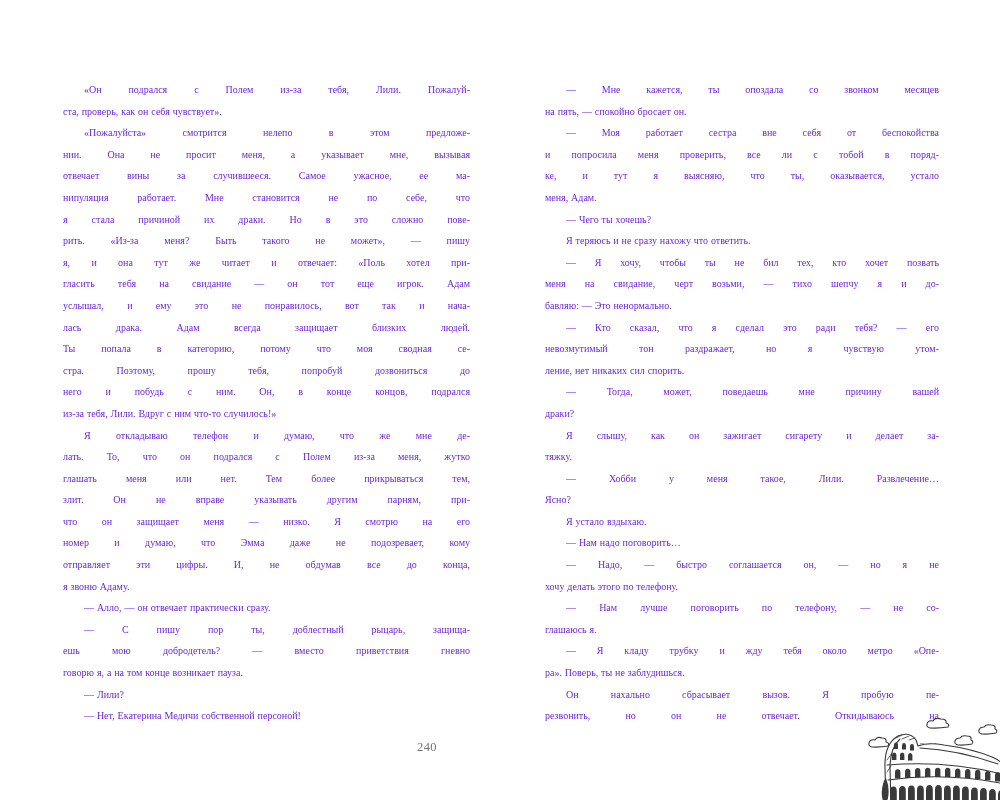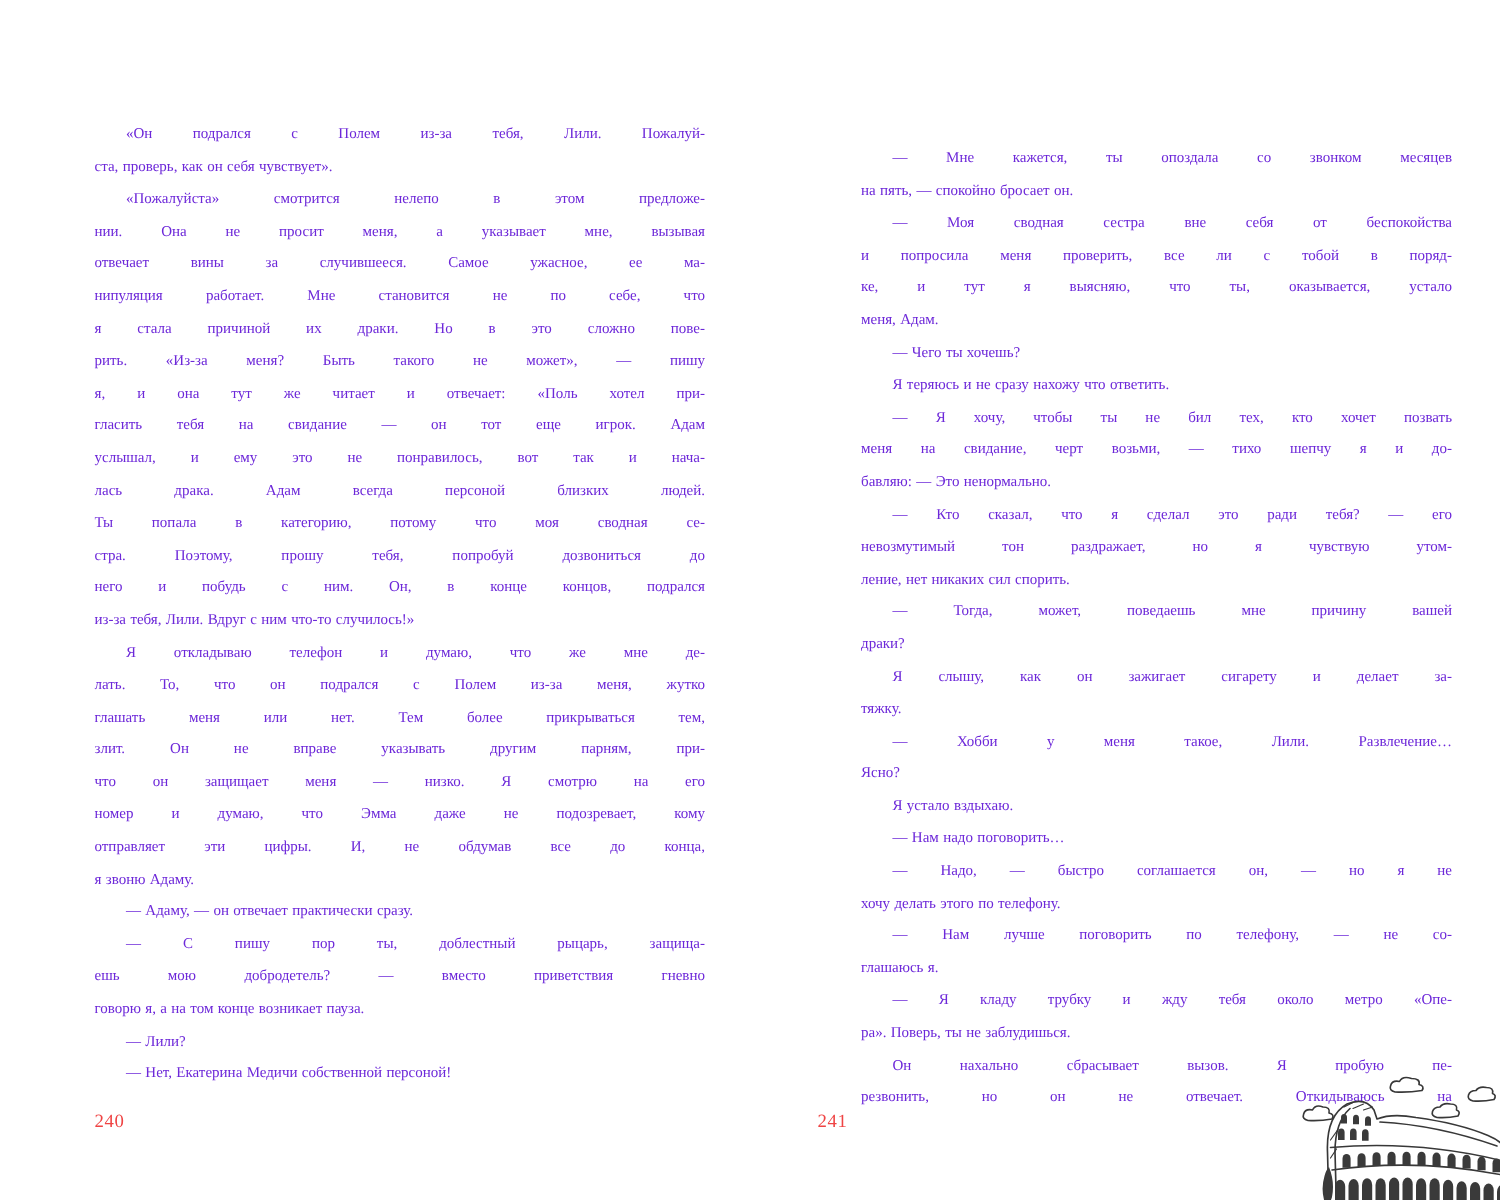--- a/index.html
+++ b/index.html
@@ -11,37 +11,37 @@
     font-family: "Liberation Serif", serif;
   }
   .spread { position: absolute; inset: 0; }
   .col {
     position: absolute;
     top: 79px;
     color: #6d28d9;
     font-size: 10px;
   }
   .col.left  { left: 63px;  width: 407px; }
-  .col.right { left: 574px; width: 394px; margin-top: 16px; }
+  .col.right { left: 545px; width: 394px; }
   .line {
     height: 21.6px;
     line-height: 21.6px;
     text-align: justify;
     text-align-last: justify;
     overflow: hidden;
     word-spacing: 0.04em;
   }
   .line.end { text-align-last: left; }
   .line.ind { text-indent: 21px; }
   .page-num {
     position: absolute;
     top: 740px;
     font-size: 12.5px;
-    color: #ef4444;
-    text-align: left;
+    color: #737373;
+    text-align: right;
     letter-spacing: 0.4px;
   }
   .pn-left  { left: 63px;  width: 374px; }
   .pn-right { left: 545px; width: 394px; }
   .illus {
     position: absolute;
     left: 858px; top: 708px;
     width: 152px; height: 102px;
   }
 </style>
@@ -55,45 +55,45 @@
       <div class="line end">ста, проверь, как он себя чувствует».</div>
       <div class="line ind">«Пожалуйста» смотрится нелепо в этом предложе-</div>
       <div class="line">нии. Она не просит меня, а указывает мне, вызывая</div>
       <div class="line">отвечает вины за случившееся. Самое ужасное, ее ма-</div>
       <div class="line">нипуляция работает. Мне становится не по себе, что</div>
       <div class="line">я стала причиной их драки. Но в это сложно пове-</div>
       <div class="line">рить. «Из-за меня? Быть такого не может», — пишу</div>
       <div class="line">я, и она тут же читает и отвечает: «Поль хотел при-</div>
       <div class="line">гласить тебя на свидание — он тот еще игрок. Адам</div>
       <div class="line">услышал, и ему это не понравилось, вот так и нача-</div>
-      <div class="line">лась драка. Адам всегда персоной близких людей.</div>
+      <div class="line">лась драка. Адам всегда защищает близких людей.</div>
       <div class="line">Ты попала в категорию, потому что моя сводная се-</div>
       <div class="line">стра. Поэтому, прошу тебя, попробуй дозвониться до</div>
       <div class="line">него и побудь с ним. Он, в конце концов, подрался</div>
       <div class="line end">из-за тебя, Лили. Вдруг с ним что-то случилось!»</div>
       <div class="line ind">Я откладываю телефон и думаю, что же мне де-</div>
       <div class="line">лать. То, что он подрался с Полем из-за меня, жутко</div>
       <div class="line">глашать меня или нет. Тем более прикрываться тем,</div>
       <div class="line">злит. Он не вправе указывать другим парням, при-</div>
       <div class="line">что он защищает меня — низко. Я смотрю на его</div>
       <div class="line">номер и думаю, что Эмма даже не подозревает, кому</div>
       <div class="line">отправляет эти цифры. И, не обдумав все до конца,</div>
       <div class="line end">я звоню Адаму.</div>
-      <div class="line ind end">— Адаму, — он отвечает практически сразу.</div>
+      <div class="line ind end">— Алло, — он отвечает практически сразу.</div>
       <div class="line ind">— С пишу пор ты, доблестный рыцарь, защища-</div>
       <div class="line">ешь мою добродетель? — вместо приветствия гневно</div>
       <div class="line end">говорю я, а на том конце возникает пауза.</div>
       <div class="line ind end">— Лили?</div>
       <div class="line ind end">— Нет, Екатерина Медичи собственной персоной!</div>
     </div>
 
   <div class="col right">
       <div class="line ind">— Мне кажется, ты опоздала со звонком месяцев</div>
       <div class="line end">на пять, — спокойно бросает он.</div>
-      <div class="line ind">— Моя сводная сестра вне себя от беспокойства</div>
+      <div class="line ind">— Моя работает сестра вне себя от беспокойства</div>
       <div class="line">и попросила меня проверить, все ли с тобой в поряд-</div>
       <div class="line">ке, и тут я выясняю, что ты, оказывается, устало</div>
       <div class="line end">меня, Адам.</div>
       <div class="line ind end">— Чего ты хочешь?</div>
       <div class="line ind end">Я теряюсь и не сразу нахожу что ответить.</div>
       <div class="line ind">— Я хочу, чтобы ты не бил тех, кто хочет позвать</div>
       <div class="line">меня на свидание, черт возьми, — тихо шепчу я и до-</div>
       <div class="line end">бавляю: — Это ненормально.</div>
       <div class="line ind">— Кто сказал, что я сделал это ради тебя? — его</div>
       <div class="line">невозмутимый тон раздражает, но я чувствую утом-</div>

